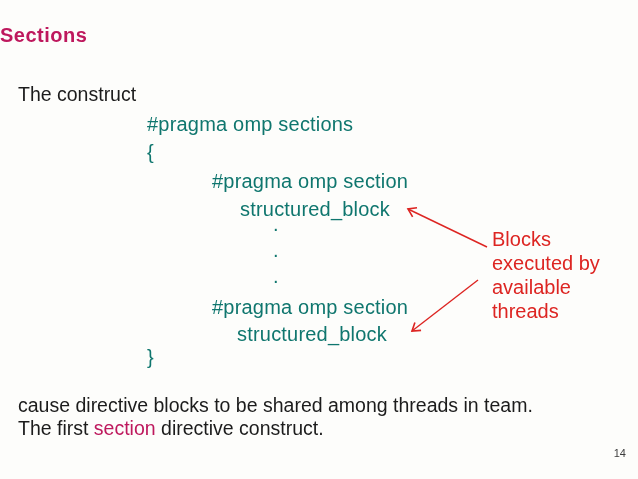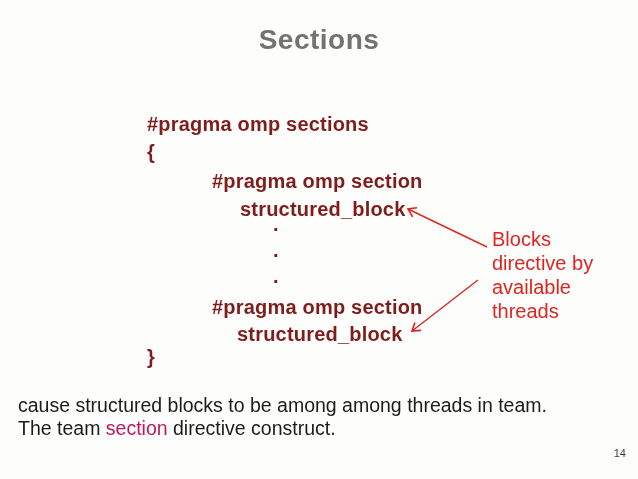--- a/index.html
+++ b/index.html
@@ -7,34 +7,33 @@
     position: relative;
     width: 638px;
     height: 479px;
     background: #fdfdfb;
     font-family: "Liberation Sans", sans-serif;
     overflow: hidden;
   }
   .abs { position: absolute; white-space: nowrap; }
   .title {
     left: 0; right: 0; top: 24px;
-    text-align: center;
-    font-size: 28px;
+    font-size: 20px;
     font-weight: bold;
-    color: #737373;
+    color: #be185d;
     letter-spacing: 0.5px;
   }
   .body-text {
     font-size: 19.5px;
     color: #1c1c1c;
   }
   .code {
     font-size: 20px;
-    font-weight: bold;
-    color: #7f1d1d;
+    font-weight: normal;
+    color: #0f766e;
     letter-spacing: 0.2px;
   }
   .dots {
     white-space: pre-line;
     line-height: 26px;
     text-align: left;
   }
   .annotation {
     left: 492px; top: 227px;
     width: 138px;
@@ -63,51 +62,52 @@
     pointer-events: none;
   }
 </style>
 </head>
 <body>
 
 <div class="slide">
 
   <div class="abs title">Sections</div>
 
+  <div class="abs body-text" style="left:18px; top:83px;">The construct</div>
 
   <div class="abs code" style="left:147px; top:113px;">#pragma omp sections</div>
 
   <div class="abs code" style="left:147px; top:141px;">{</div>
 
   <div class="abs code" style="left:212px; top:170px;">#pragma omp section</div>
 
   <div class="abs code" style="left:240px; top:198px;">structured_block</div>
 
   <div class="abs code dots" style="left:273px; top:211px;">.
 .
 .</div>
 
   <div class="abs code" style="left:212px; top:296px;">#pragma omp section</div>
 
   <div class="abs code" style="left:237px; top:323px;">structured_block</div>
 
   <div class="abs code" style="left:147px; top:346px;">}</div>
 
-  <div class="abs annotation">Blocks directive by available threads</div>
+  <div class="abs annotation">Blocks executed by available threads</div>
 
   <svg class="arrow-layer" width="638" height="479" viewBox="0 0 638 479">
     <defs>
       <marker id="arrowhead" viewBox="0 0 10 10" refX="7" refY="5" markerWidth="9" markerHeight="9" orient="auto">
         <path d="M1,1 L7,5 L1,9" fill="none" stroke="#dd2522" stroke-width="1.3"></path>
       </marker>
     </defs>
     <line x1="487" y1="247" x2="408" y2="209" stroke="#dd2522" stroke-width="1.4" marker-end="url(#arrowhead)"></line>
     <line x1="478" y1="280" x2="412" y2="331" stroke="#dd2522" stroke-width="1.4" marker-end="url(#arrowhead)"></line>
   </svg>
 
   <div class="abs footer">
-    <div>cause structured blocks to be among among threads in team.</div>
-    <div><span>The team </span><span class="keyword">section</span><span> directive construct.</span></div>
+    <div>cause directive blocks to be shared among threads in team.</div>
+    <div><span>The first </span><span class="keyword">section</span><span> directive construct.</span></div>
   </div>
 
   <div class="abs page-number">14</div>
 
 </div>
 
 </body></html>

